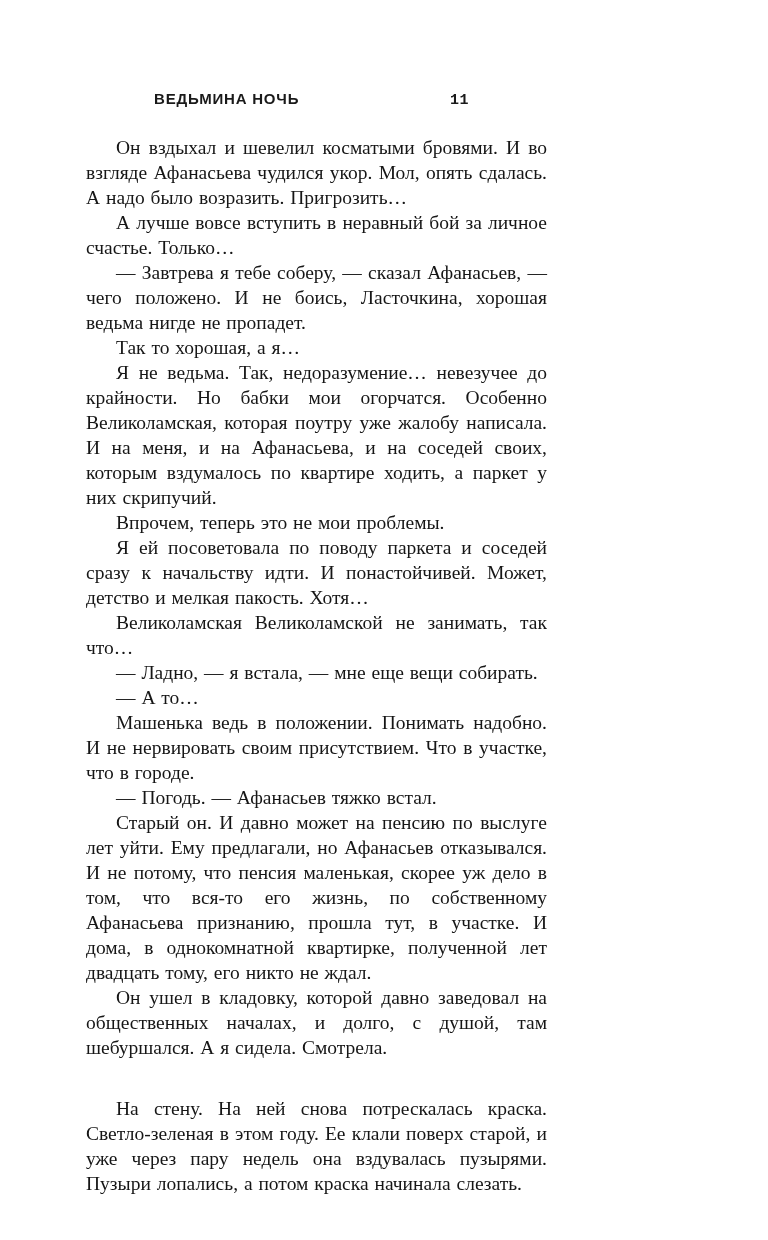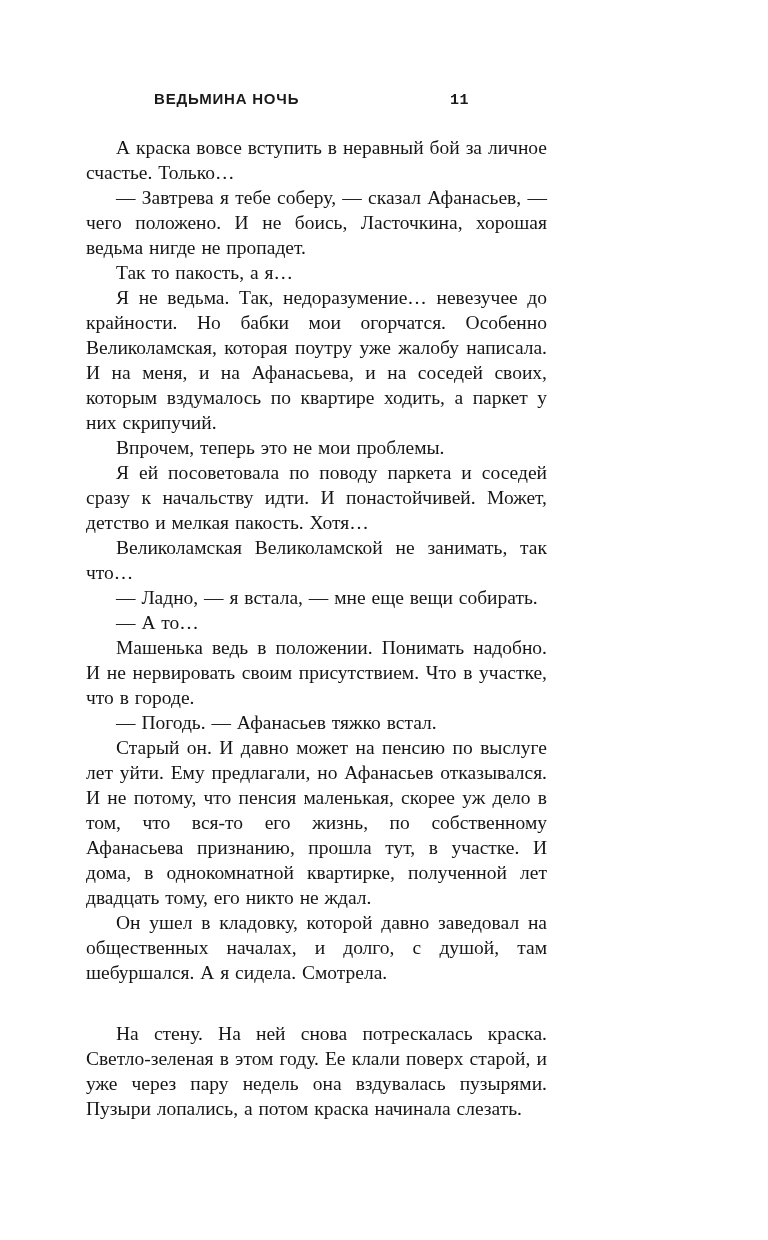--- a/index.html
+++ b/index.html
@@ -54,23 +54,24 @@
 <body>
 
 <div class="page">
 
   <header class="running-head">
     <span class="running-title">ВЕДЬМИНА НОЧЬ</span>
     <span class="page-number">11</span>
   </header>
 
   <main class="body-text">
-    <p>А краска вовсе вступить в неравный бой за личное счастье. Только…</p>
+    <p>Он вздыхал и шевелил косматыми бровями. И во взгляде Афанасьева чудился укор. Мол, опять сдалась. А надо было возразить. Пригрозить…</p>
+    <p>А лучше вовсе вступить в неравный бой за личное счастье. Только…</p>
     <p>— Завтрева я тебе соберу, — сказал Афанасьев, — чего положено. И не боись, Ласточкина, хорошая ведьма нигде не пропадет.</p>
-    <p>Так то пакость, а я…</p>
+    <p>Так то хорошая, а я…</p>
     <p>Я не ведьма. Так, недоразумение… невезучее до крайности. Но бабки мои огорчатся. Особенно Великоламская, которая поутру уже жалобу написала. И на меня, и на Афанасьева, и на соседей своих, которым вздумалось по квартире ходить, а паркет у них скрипучий.</p>
     <p>Впрочем, теперь это не мои проблемы.</p>
     <p>Я ей посоветовала по поводу паркета и соседей сразу к начальству идти. И понастойчивей. Может, детство и мелкая пакость. Хотя…</p>
     <p>Великоламская Великоламской не занимать, так что…</p>
     <p>— Ладно, — я встала, — мне еще вещи собирать.</p>
     <p>— А то…</p>
     <p>Машенька ведь в положении. Понимать надобно. И не нервировать своим присутствием. Что в участке, что в городе.</p>
     <p>— Погодь. — Афанасьев тяжко встал.</p>
     <p>Старый он. И давно может на пенсию по выслуге лет уйти. Ему предлагали, но Афанасьев отказывался. И не потому, что пенсия маленькая, скорее уж дело в том, что вся-то его жизнь, по собственному Афанасьева признанию, прошла тут, в участке. И дома, в однокомнатной квартирке, полученной лет двадцать тому, его никто не ждал.</p>
     <p>Он ушел в кладовку, которой давно заведовал на общественных началах, и долго, с душой, там шебуршался. А я сидела. Смотрела.</p>

